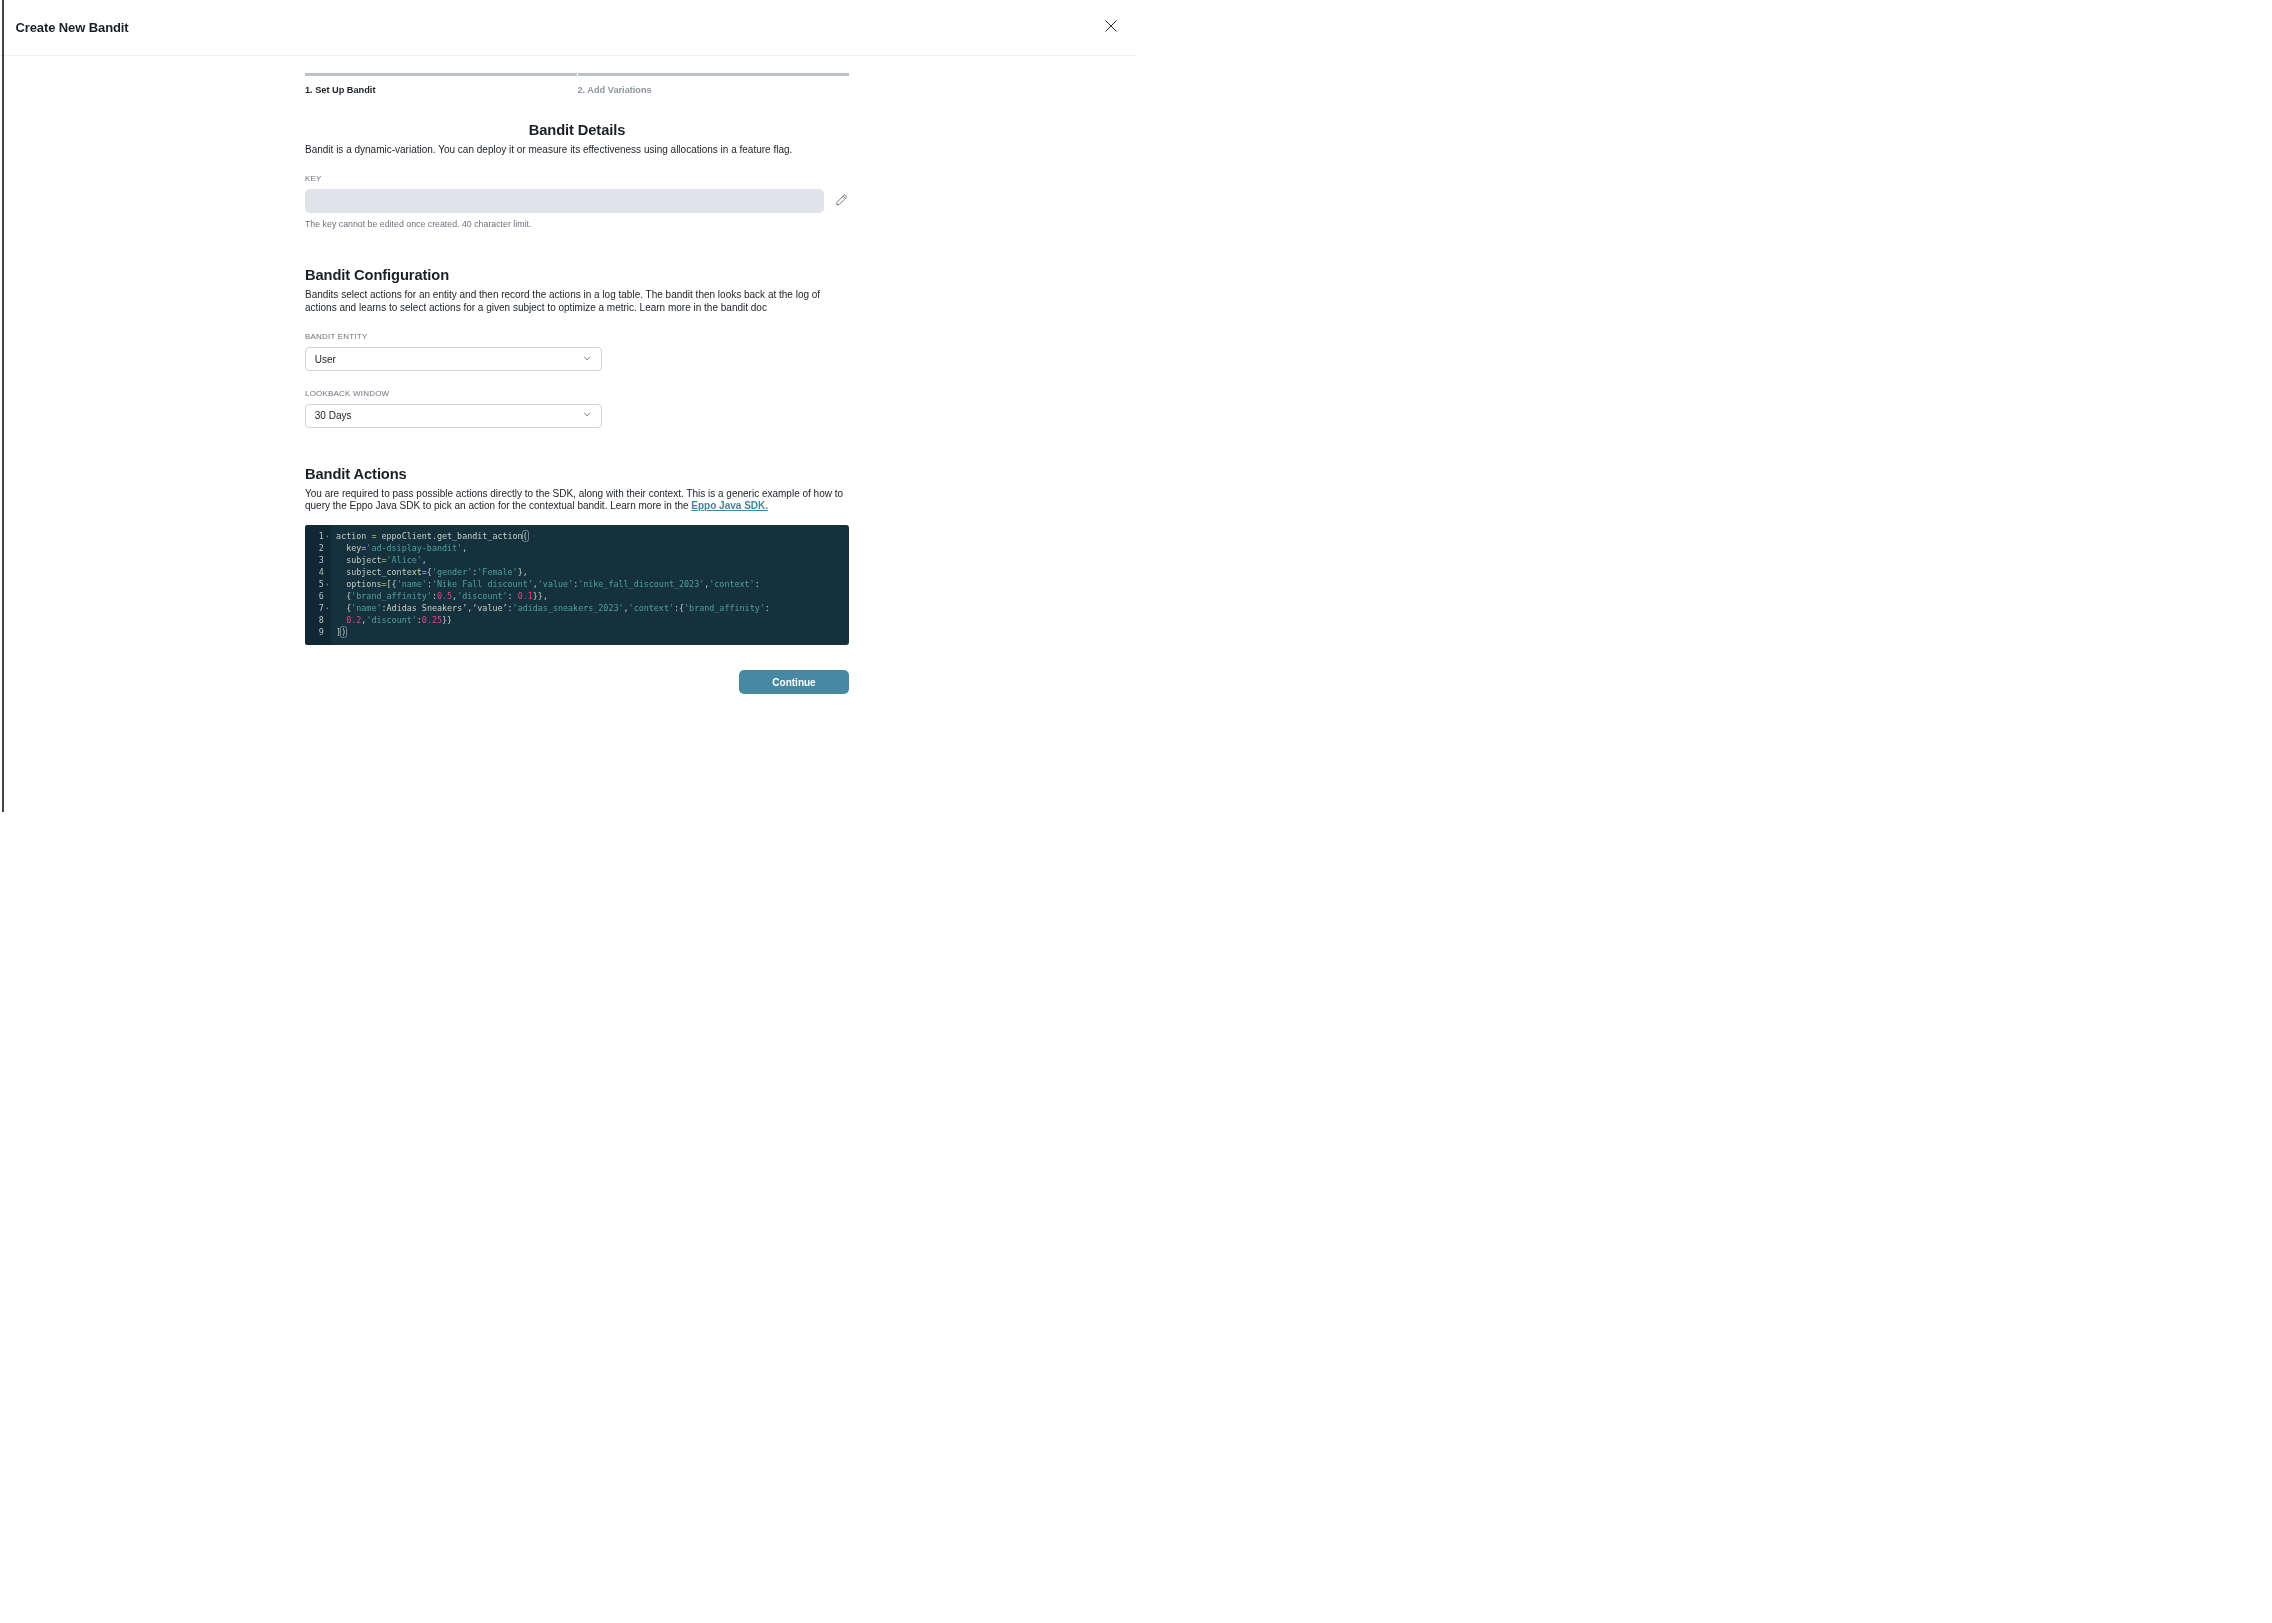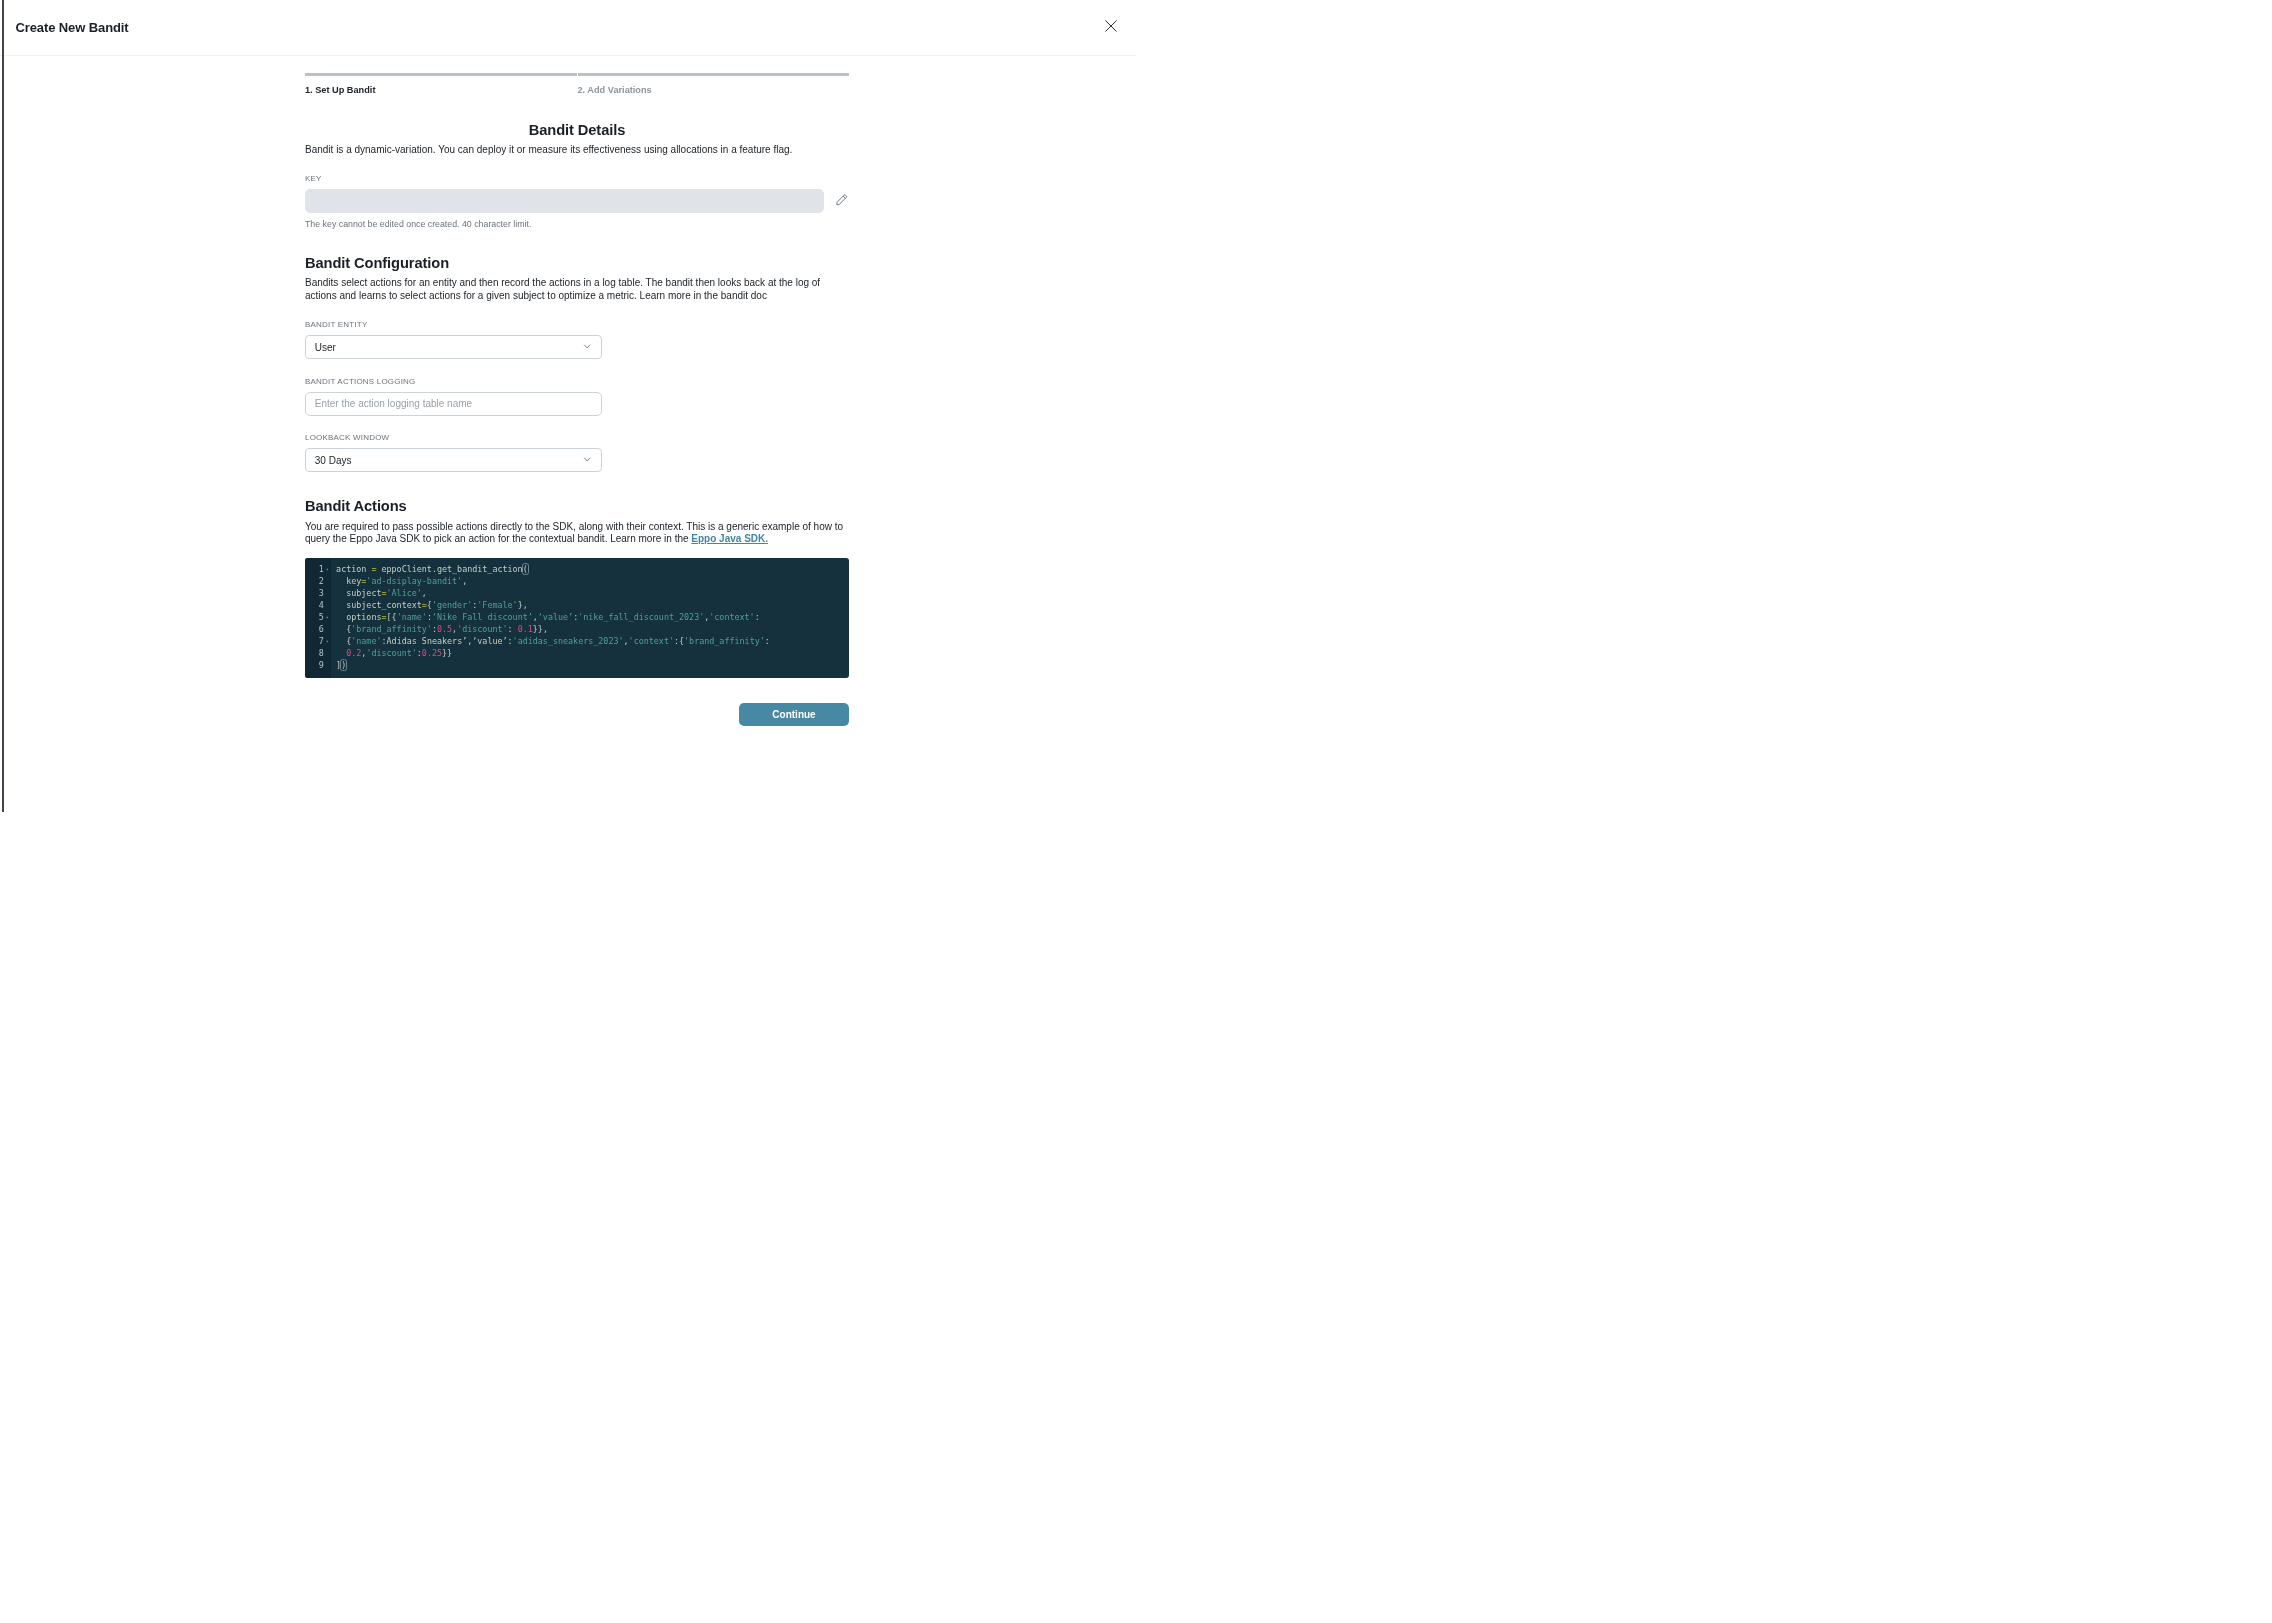--- a/index.html
+++ b/index.html
@@ -22,21 +22,21 @@
   main { width: 544px; margin-left: 305px; }
 
   .steps { display:flex; gap:1px; margin-top:17px; }
   .step { flex:1; }
   .step-bar { height:2.9px; background:#bac1ca; }
   .step-label { margin-top:8.8px; font-size:9.2px; font-weight:bold; color:#20262c; }
   .step.inactive .step-label { color:#8d959e; }
 
   h2 { font-size:14.7px; font-weight:bold; letter-spacing:-0.1px; color:#1b2026; }
   .sec-details h2 { margin-top:27px;text-align:center; }
-  .sec-config h2, .sec-actions h2 { margin-top:26px; }
+  .sec-config h2, .sec-actions h2 { margin-top:38px; }
   .desc { font-size:10px; line-height:1.22; margin-top:6.6px; color:#20262c; max-width:544px; }
 
   .field { margin-top:17.6px; }
   .field-label { display:block; font-size:8px; color:#6b737c; letter-spacing:0.2px; }
   .text-input {
     margin-top:5.9px; height:24px; width:100%;
     border:0.7px solid #ccd2d9; border-radius:5.1px; padding:0 8.8px;
     font-size:10px; font-family:"Liberation Sans", sans-serif; color:#20262c; outline:none;
   }
   .text-input::placeholder { color:#99a1a9; }
@@ -143,24 +143,20 @@
       <div class="select">
         <span class="value">User</span>
         <span>
           <svg width="10.3" height="10.3" viewBox="0 0 14 14">
               <polyline points="3,5 7,9.5 11,5" fill="none" stroke="#6b737c" stroke-width="1.2"></polyline>
             </svg>
         </span>
       </div>
     </div>
 
-    <div class="field">
-      <label class="field-label">BANDIT ACTIONS LOGGING</label>
-      <input class="text-input narrow" type="text" placeholder="Enter the action logging table name" style="">
-    </div>
 
 
     <div class="field">
       <label class="field-label">LOOKBACK WINDOW</label>
       <div class="select">
         <span class="value">30 Days</span>
         <span>
           <svg width="10.3" height="10.3" viewBox="0 0 14 14">
               <polyline points="3,5 7,9.5 11,5" fill="none" stroke="#6b737c" stroke-width="1.2"></polyline>
             </svg>

